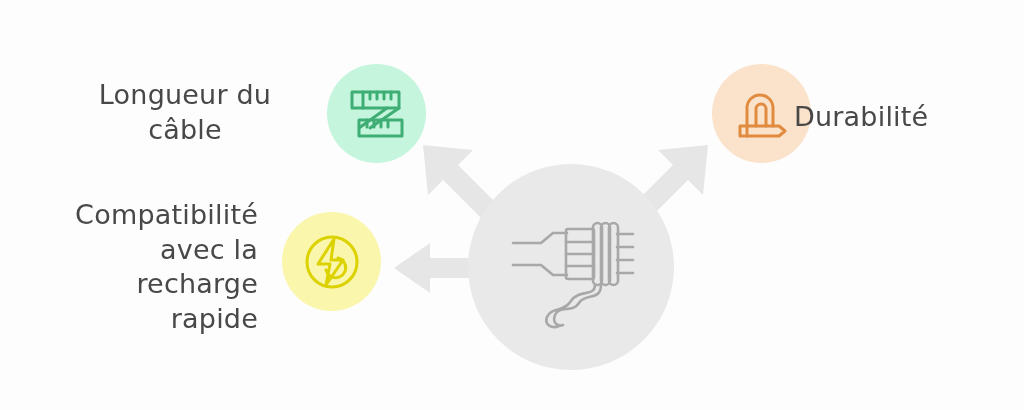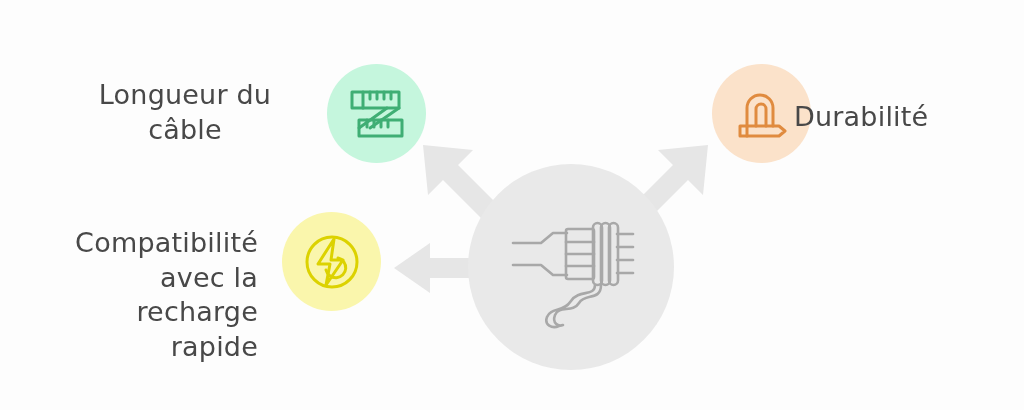--- a/index.html
+++ b/index.html
@@ -108,21 +108,20 @@
     left: 794px;
     top: 100px;
     width: 180px;
     text-align: left;
   }
   .label-fast-charge {
     left: 30px;
     top: 198px;
     width: 228px;
     text-align: right;
-    margin-top: 28px;
   }
 </style>
 </head>
 <body>
 
 <div id="canvas">
 
   <svg class="arrows-layer" viewBox="0 0 1024 410">
 
     <g>

